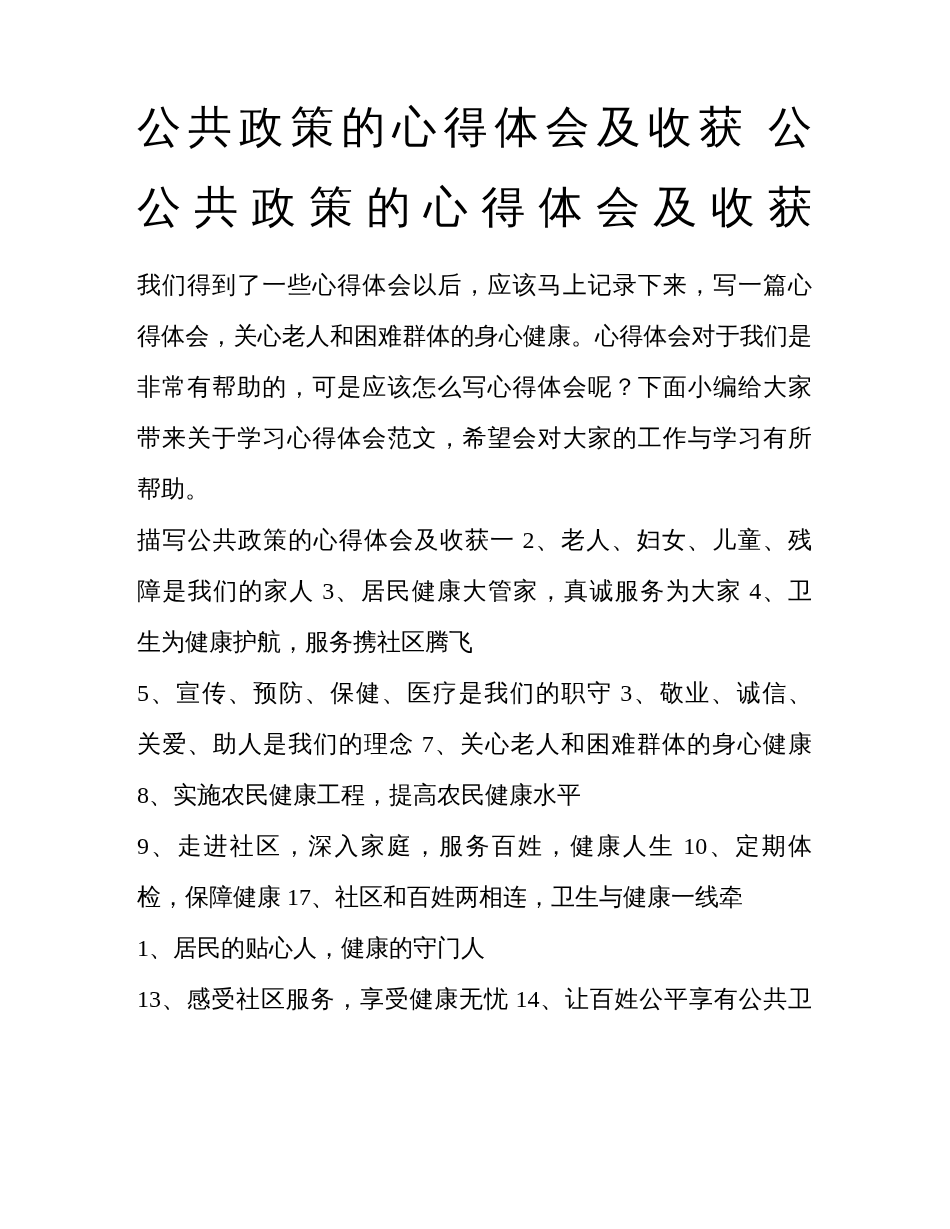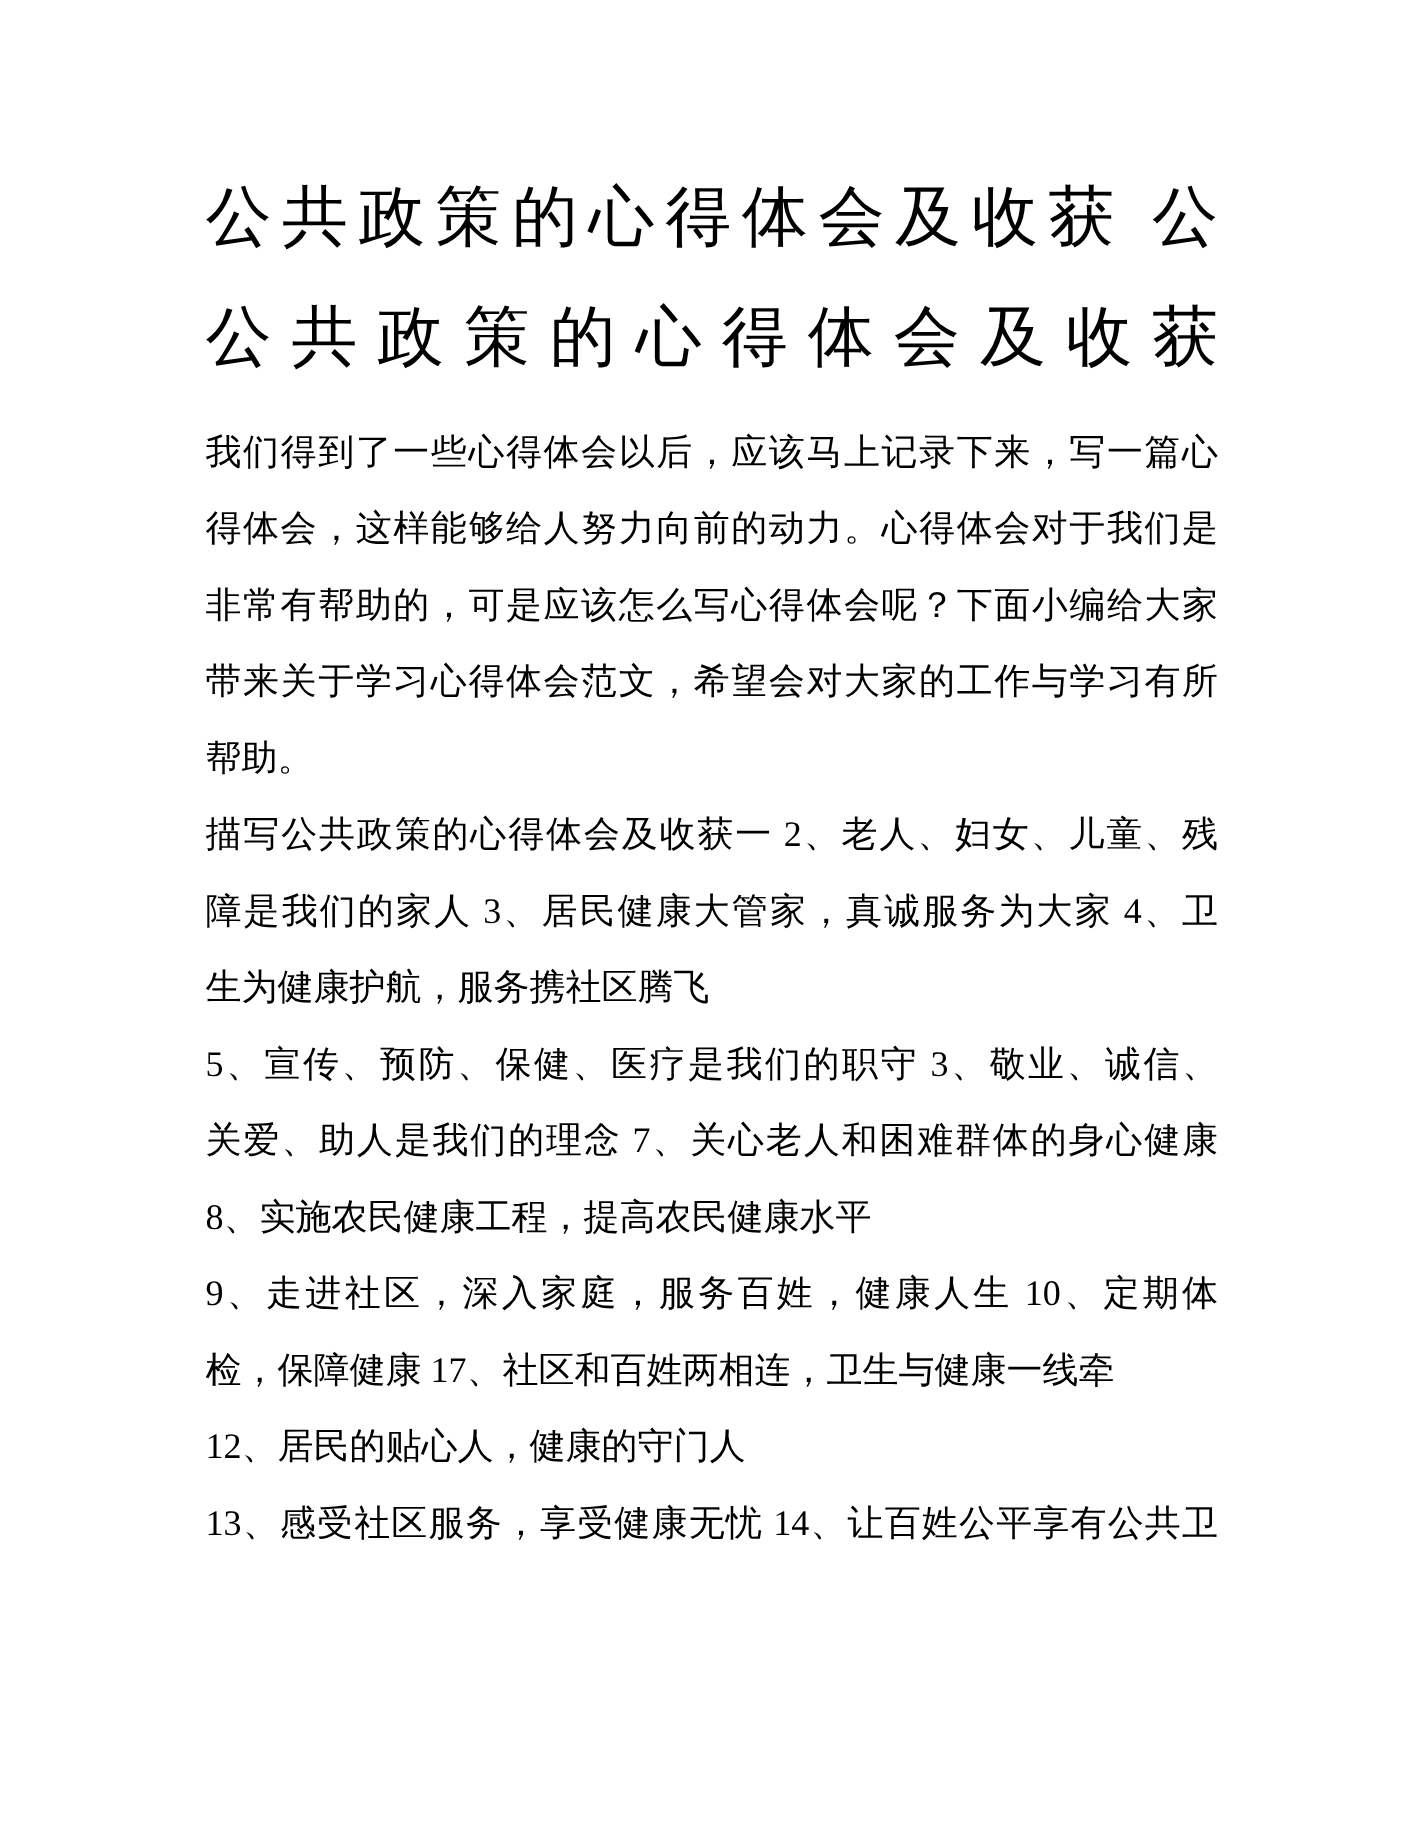--- a/index.html
+++ b/index.html
@@ -11,21 +11,21 @@
     position: relative;
     width: 950px;
     height: 1229px;
     background: #ffffff;
     overflow: hidden;
     font-family: "Liberation Serif", "DejaVu Serif", serif;
     color: #000000;
   }
   .content {
     position: absolute;
-    top: 105px;
+    top: 88px;
     left: 137px;
     width: 675px;
   }
   .title {
     margin: 0;
     padding: 0;
     font-size: 44px;
     font-weight: normal;
     line-height: 80px;
     color: #000000;
@@ -66,21 +66,21 @@
 
     <h1 class="title">
       <span class="t-line just">公共政策的心得体会及收获 公</span>
       <span class="t-line just">公共政策的心得体会及收获</span>
     </h1>
 
     <div class="bodytext">
 
       <p class="para">
         <span class="b-line just">我们得到了一些心得体会以后，应该马上记录下来，写一篇心</span>
-        <span class="b-line just">得体会，这样能够给人努力向前的动力。心得体会对于我们是</span>
+        <span class="b-line just">得体会，关心老人和困难群体的身心健康。心得体会对于我们是</span>
         <span class="b-line just">非常有帮助的，可是应该怎么写心得体会呢？下面小编给大家</span>
         <span class="b-line just">带来关于学习心得体会范文，希望会对大家的工作与学习有所</span>
         <span class="b-line">帮助。</span>
       </p>
 
       <p class="para">
         <span class="b-line just">描写公共政策的心得体会及收获一 2、老人、妇女、儿童、残</span>
         <span class="b-line just">障是我们的家人 3、居民健康大管家，真诚服务为大家 4、卫</span>
         <span class="b-line">生为健康护航，服务携社区腾飞</span>
       </p>
@@ -93,21 +93,21 @@
       <p class="para">
         <span class="b-line">8、实施农民健康工程，提高农民健康水平</span>
       </p>
 
       <p class="para">
         <span class="b-line just">9、走进社区，深入家庭，服务百姓，健康人生 10、定期体</span>
         <span class="b-line">检，保障健康 17、社区和百姓两相连，卫生与健康一线牵</span>
       </p>
 
       <p class="para">
-        <span class="b-line">12、居民的贴心人，健康的守门人</span>
+        <span class="b-line">1、居民的贴心人，健康的守门人</span>
       </p>
 
       <p class="para">
         <span class="b-line just">13、感受社区服务，享受健康无忧 14、让百姓公平享有公共卫</span>
       </p>
 
     </div>
   </div>
 </div>
 

